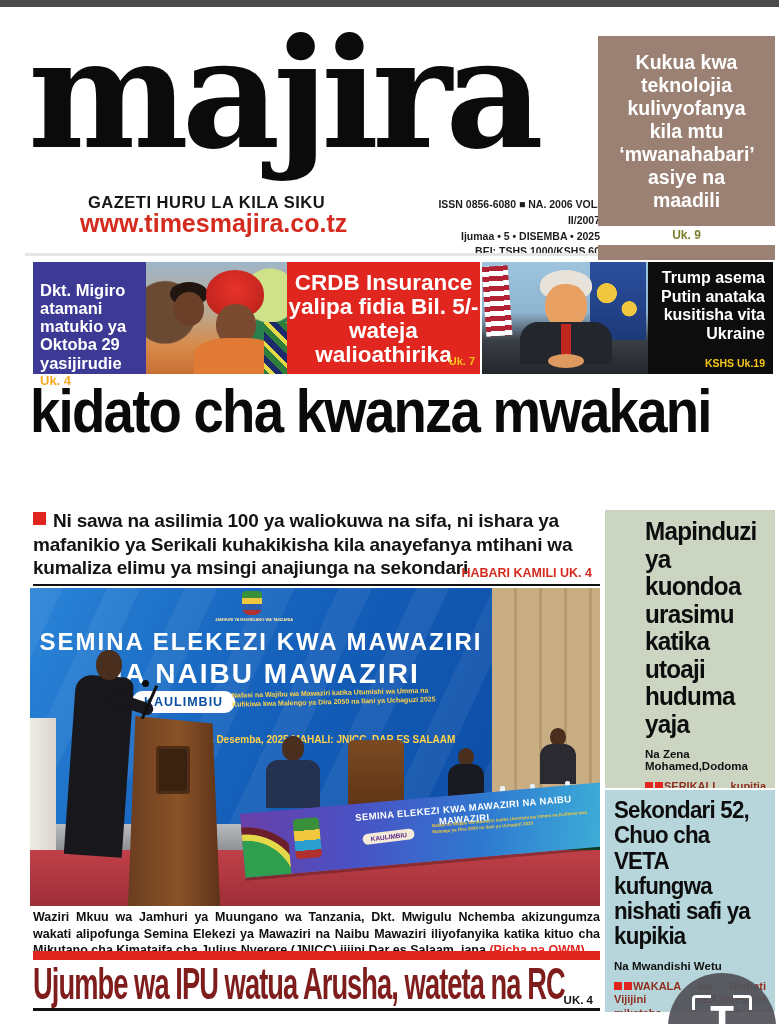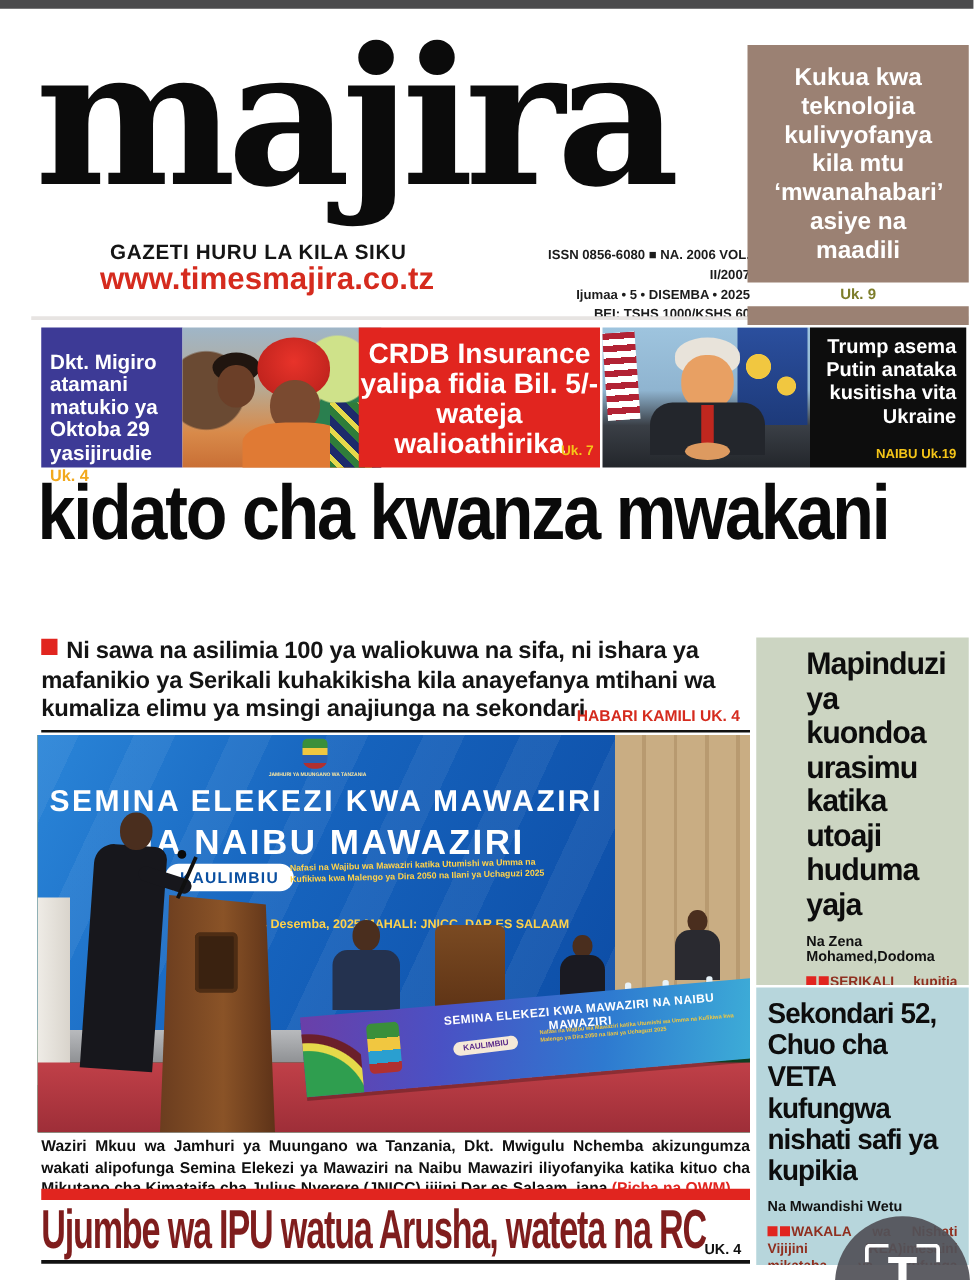--- a/index.html
+++ b/index.html
@@ -199,21 +199,21 @@
     <div class="abs blueflag"></div>
     <div class="abs t-hair"></div>
     <div class="abs t-face"></div>
     <div class="abs t-suit"></div>
     <div class="abs t-tie"></div>
     <div class="abs t-hands"></div>
   </div>
 
   <div class="abs teaser trumpbox">
     <span>Trump asema Putin anataka kusitisha vita Ukraine</span>
-    <span class="ref">NAIBU Uk.19</span>
+    <span class="ref">KSHS Uk.19</span>
   </div>
 
   <div class="abs headline">
     <div><span class="ln cond">kidato cha kwanza mwakani</span></div>
   </div>
 
   <div class="abs standfirst">
     <span class="sq"></span><span class="txt">Ni sawa na asilimia 100 ya waliokuwa na sifa,  ni ishara ya mafanikio ya Serikali  kuhakikisha  kila  anayefanya mtihani wa kumaliza elimu ya msingi anajiunga na sekondari</span>
     <span class="more-ref">HABARI KAMILI UK. 4</span>
   </div>

